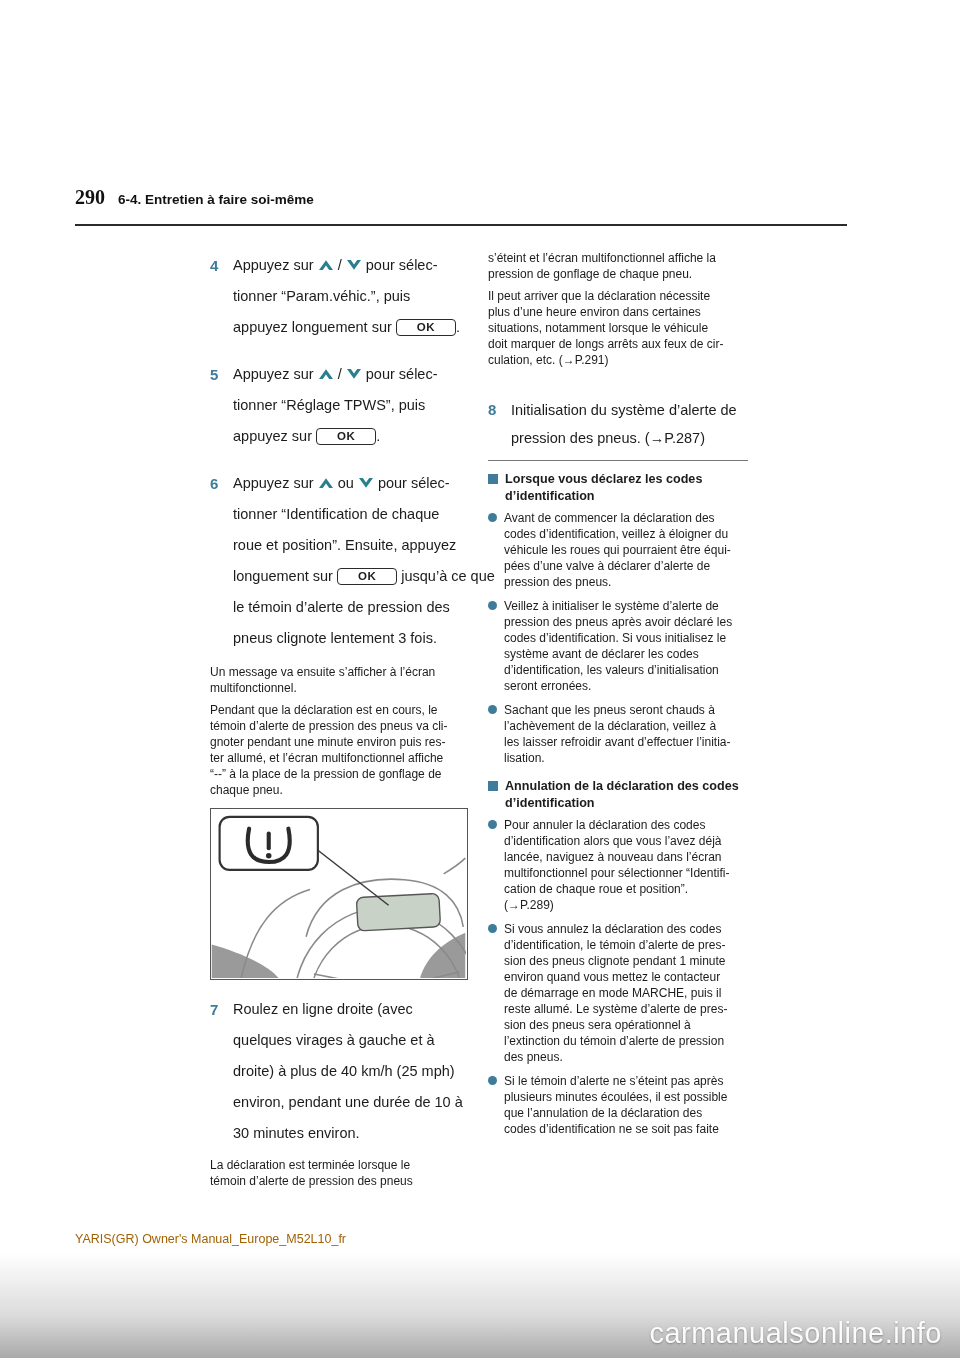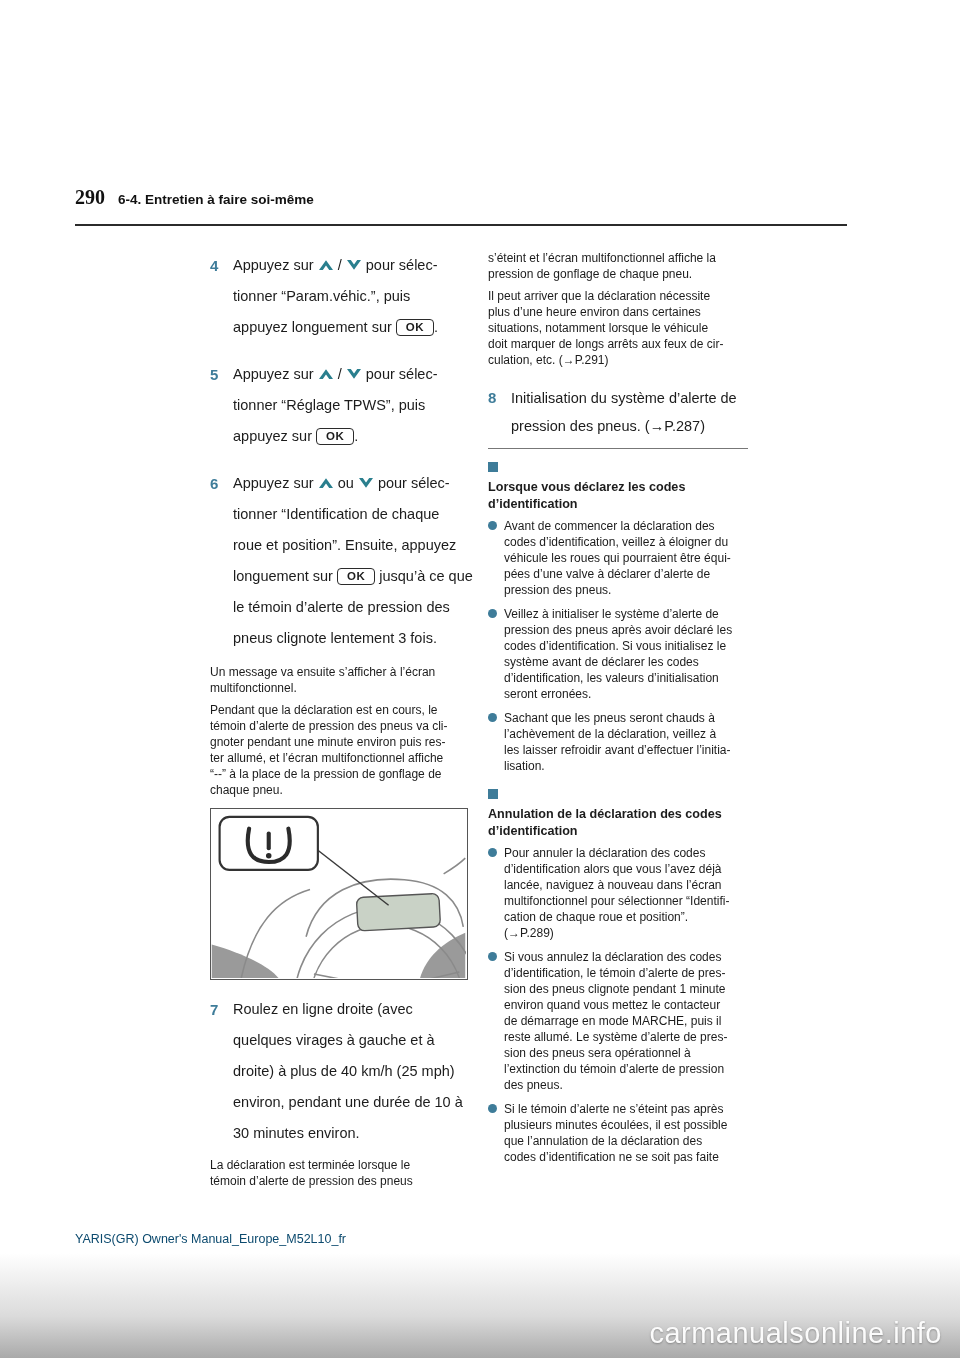--- a/index.html
+++ b/index.html
@@ -28,45 +28,45 @@
   .sline { white-space:nowrap; }
   .step-lines { white-space:pre; }
   .step-8 { line-height:28px; margin-bottom:8px; }
   .step-8 .step-num { line-height:28px; }
 
   
   .kicon { display:inline-block; vertical-align:-1px; line-height:0; }
   .kicon svg path { fill:var(--arrow); }
   .ok-key {
     display:inline-block; border:1.5px solid #2b2b2b; border-radius:4px;
-    padding:0 9px; font-size:11.5px; font-weight:bold; line-height:15px;
+    padding:0 20px; font-size:11.5px; font-weight:bold; line-height:15px;
     vertical-align:1px; letter-spacing:.5px; color:#1c1c1c;
   }
 
   
   .fineprint { font-size:12px; line-height:16px; white-space:pre; margin-bottom:10px; color:#1c1c1c; }
   .mb-sm { margin-bottom:6px; }
-  .mb-md { margin-bottom:16px; }
+  .mb-md { margin-bottom:28px; }
 
   
   .illustration { width:258px; height:172px; border:1.4px solid #555; margin:2px 0 14px 0; background:#fff; }
   .illu-display { fill:var(--highlight); stroke:#555; stroke-width:1.4; }
 
   
   .divider { border:none; border-top:1.2px solid #777; margin:8px 0 10px 0; }
-  .sub-header { display:flex; gap:7px; font-size:12.6px; font-weight:bold; line-height:16.5px; margin-bottom:6px; color:#1c1c1c;flex-direction:column; }
+  .sub-header { display:flex; gap:7px; font-size:12.6px; font-weight:bold; line-height:16.5px; margin-bottom:6px; color:#1c1c1c; }
   .sub-header .square { flex:none; width:10px; height:10px; background:var(--accent); margin-top:3px; }
   .sub-title { white-space:pre; }
   .bullet { display:flex; gap:7px; margin-bottom:8px; }
   .bullet-dot { flex:none; width:9px; height:9px; border-radius:50%; background:var(--accent); margin-top:3px; }
   .bullet-text { font-size:12px; line-height:16px; white-space:pre; color:#1c1c1c; }
   .gap-lg { margin-bottom:12px; }
 
   
-  .doc-footer { position:absolute; left:75px; top:1232px; font-size:12.5px; color:#0c4a6e; }
+  .doc-footer { position:absolute; left:75px; top:1232px; font-size:12.5px; color:#a16207; }
   .bottom-fade {
     position:absolute; left:0; bottom:0; width:960px; height:105px;
     background:linear-gradient(180deg, rgba(190,190,190,0) 0%, rgba(175,175,175,0.45) 60%, rgba(148,148,148,0.8) 100%);
     pointer-events:none;
   }
   .watermark {
     position:absolute; right:18px; bottom:8px; font-size:29px;
     color:#fbfbfb; text-shadow:0 1px 2px rgba(90,90,90,0.55);
     letter-spacing:.5px;
   }

